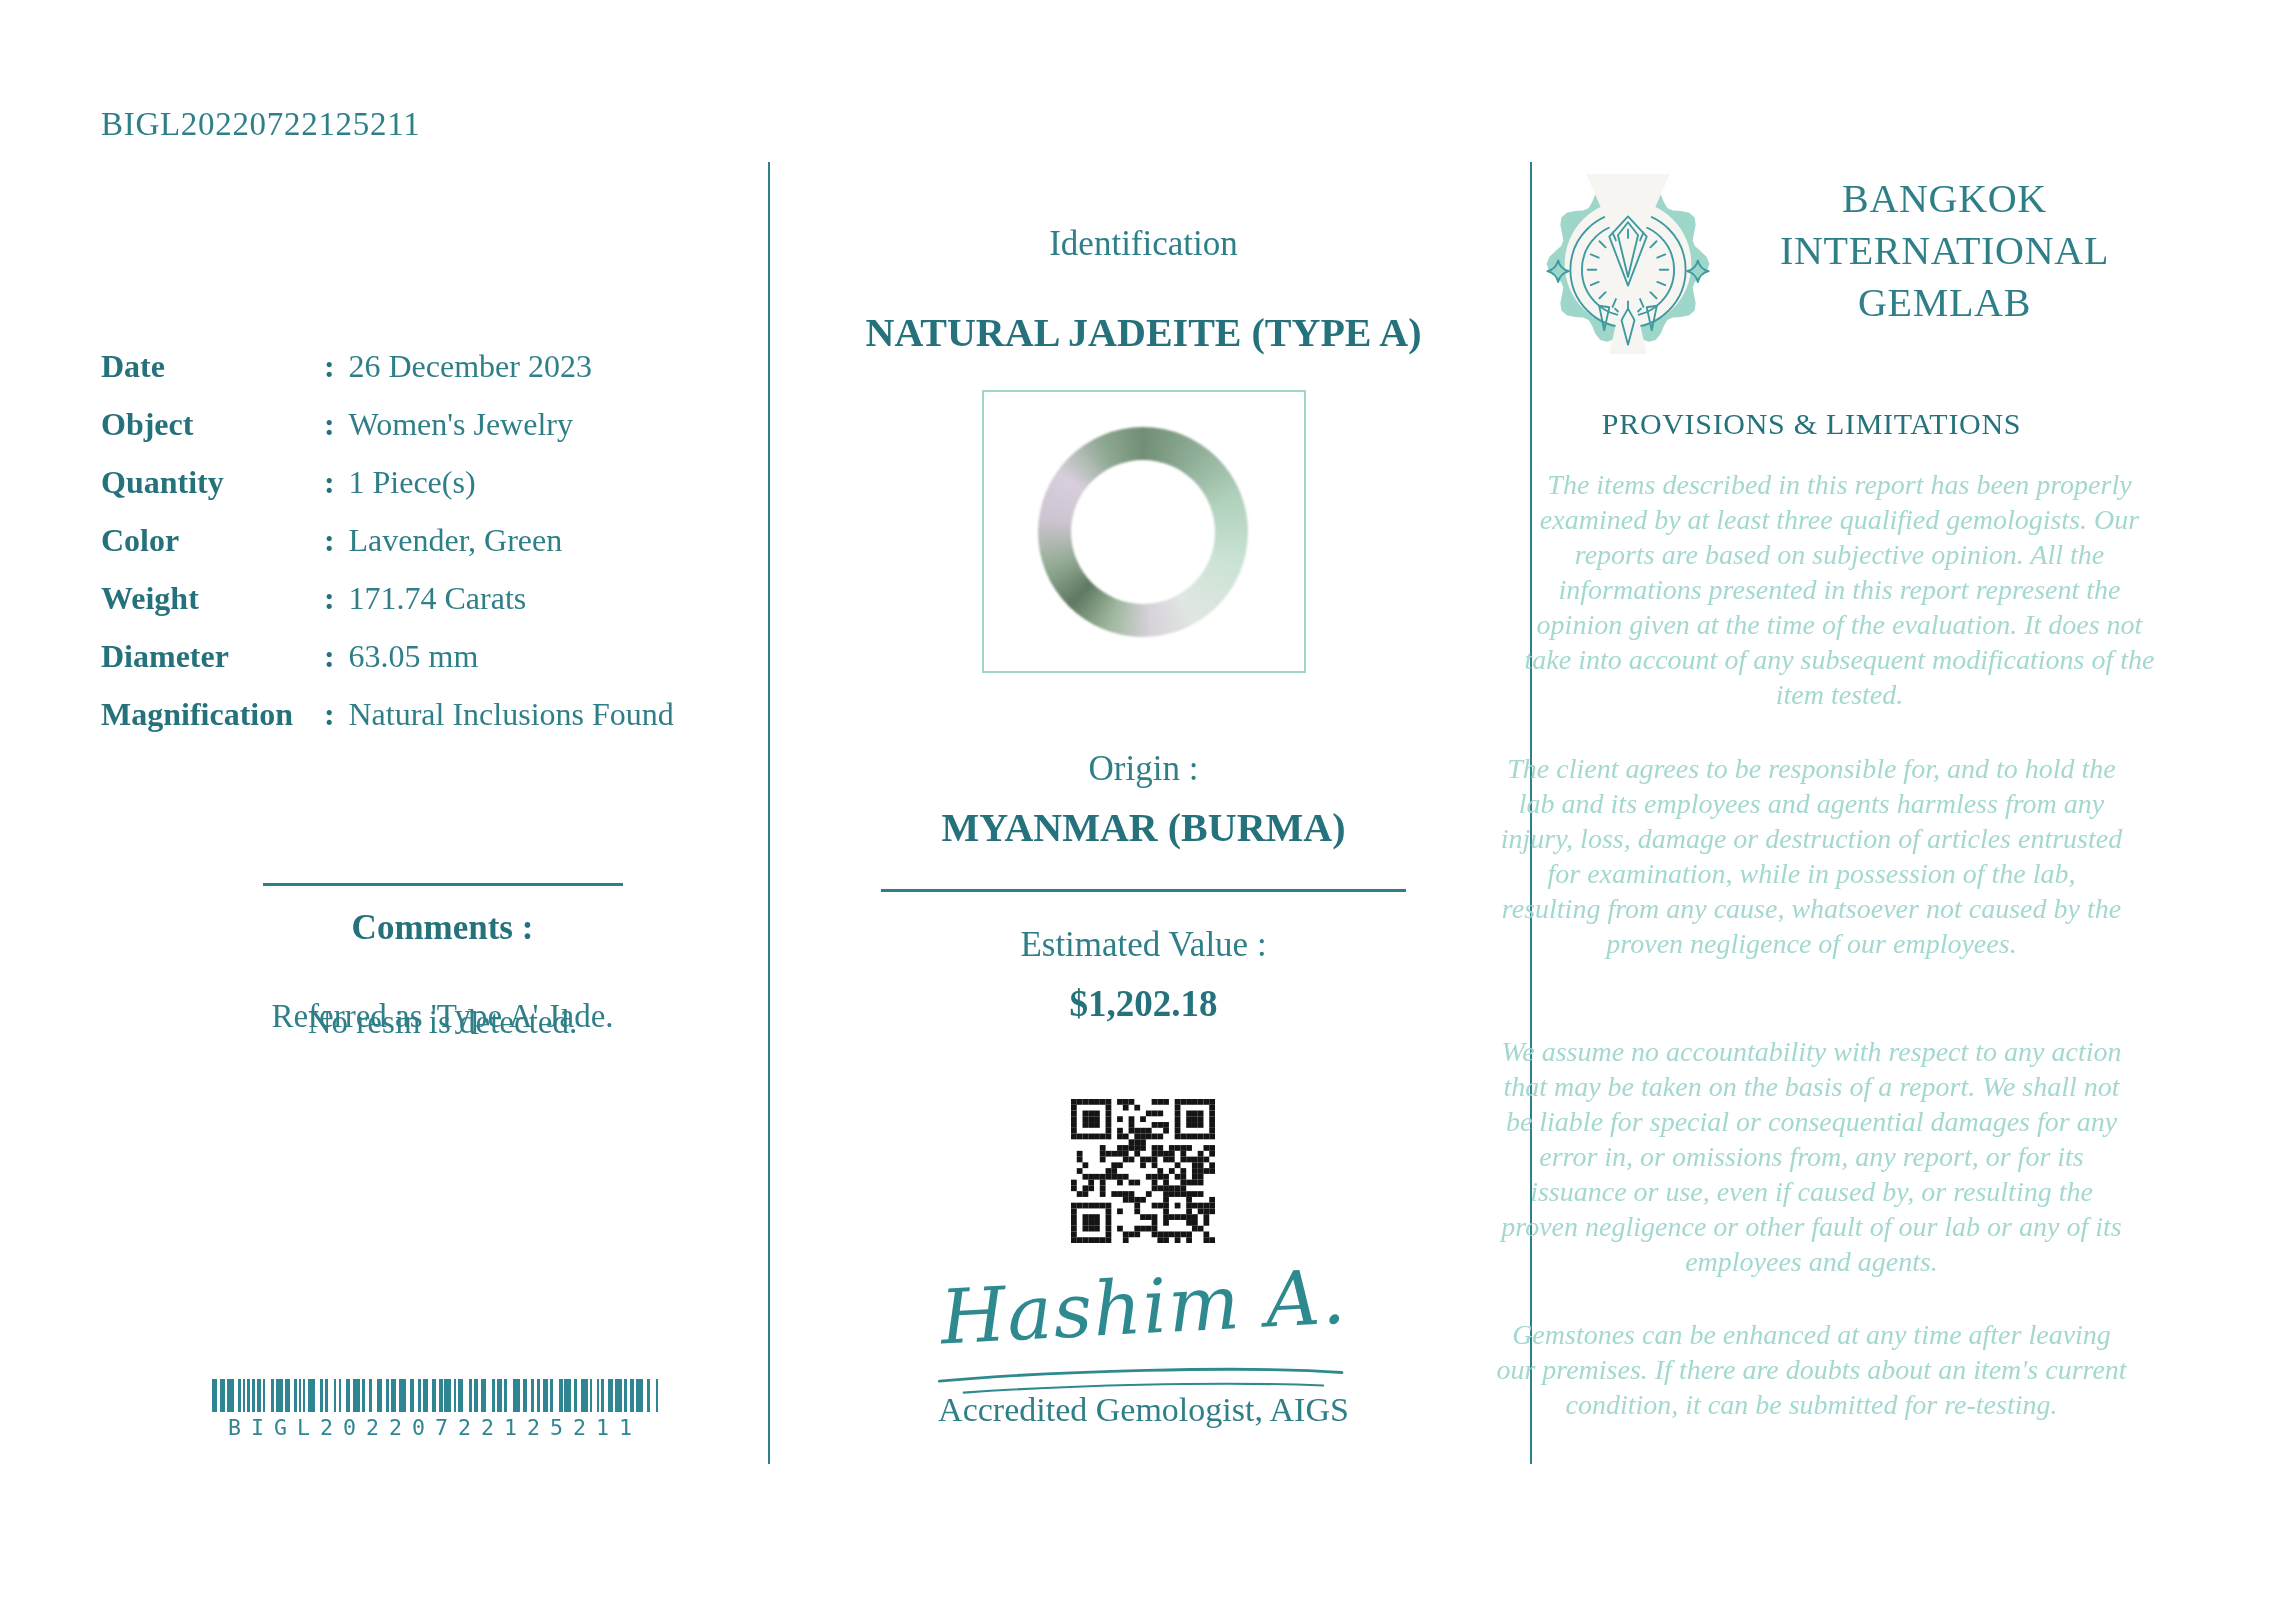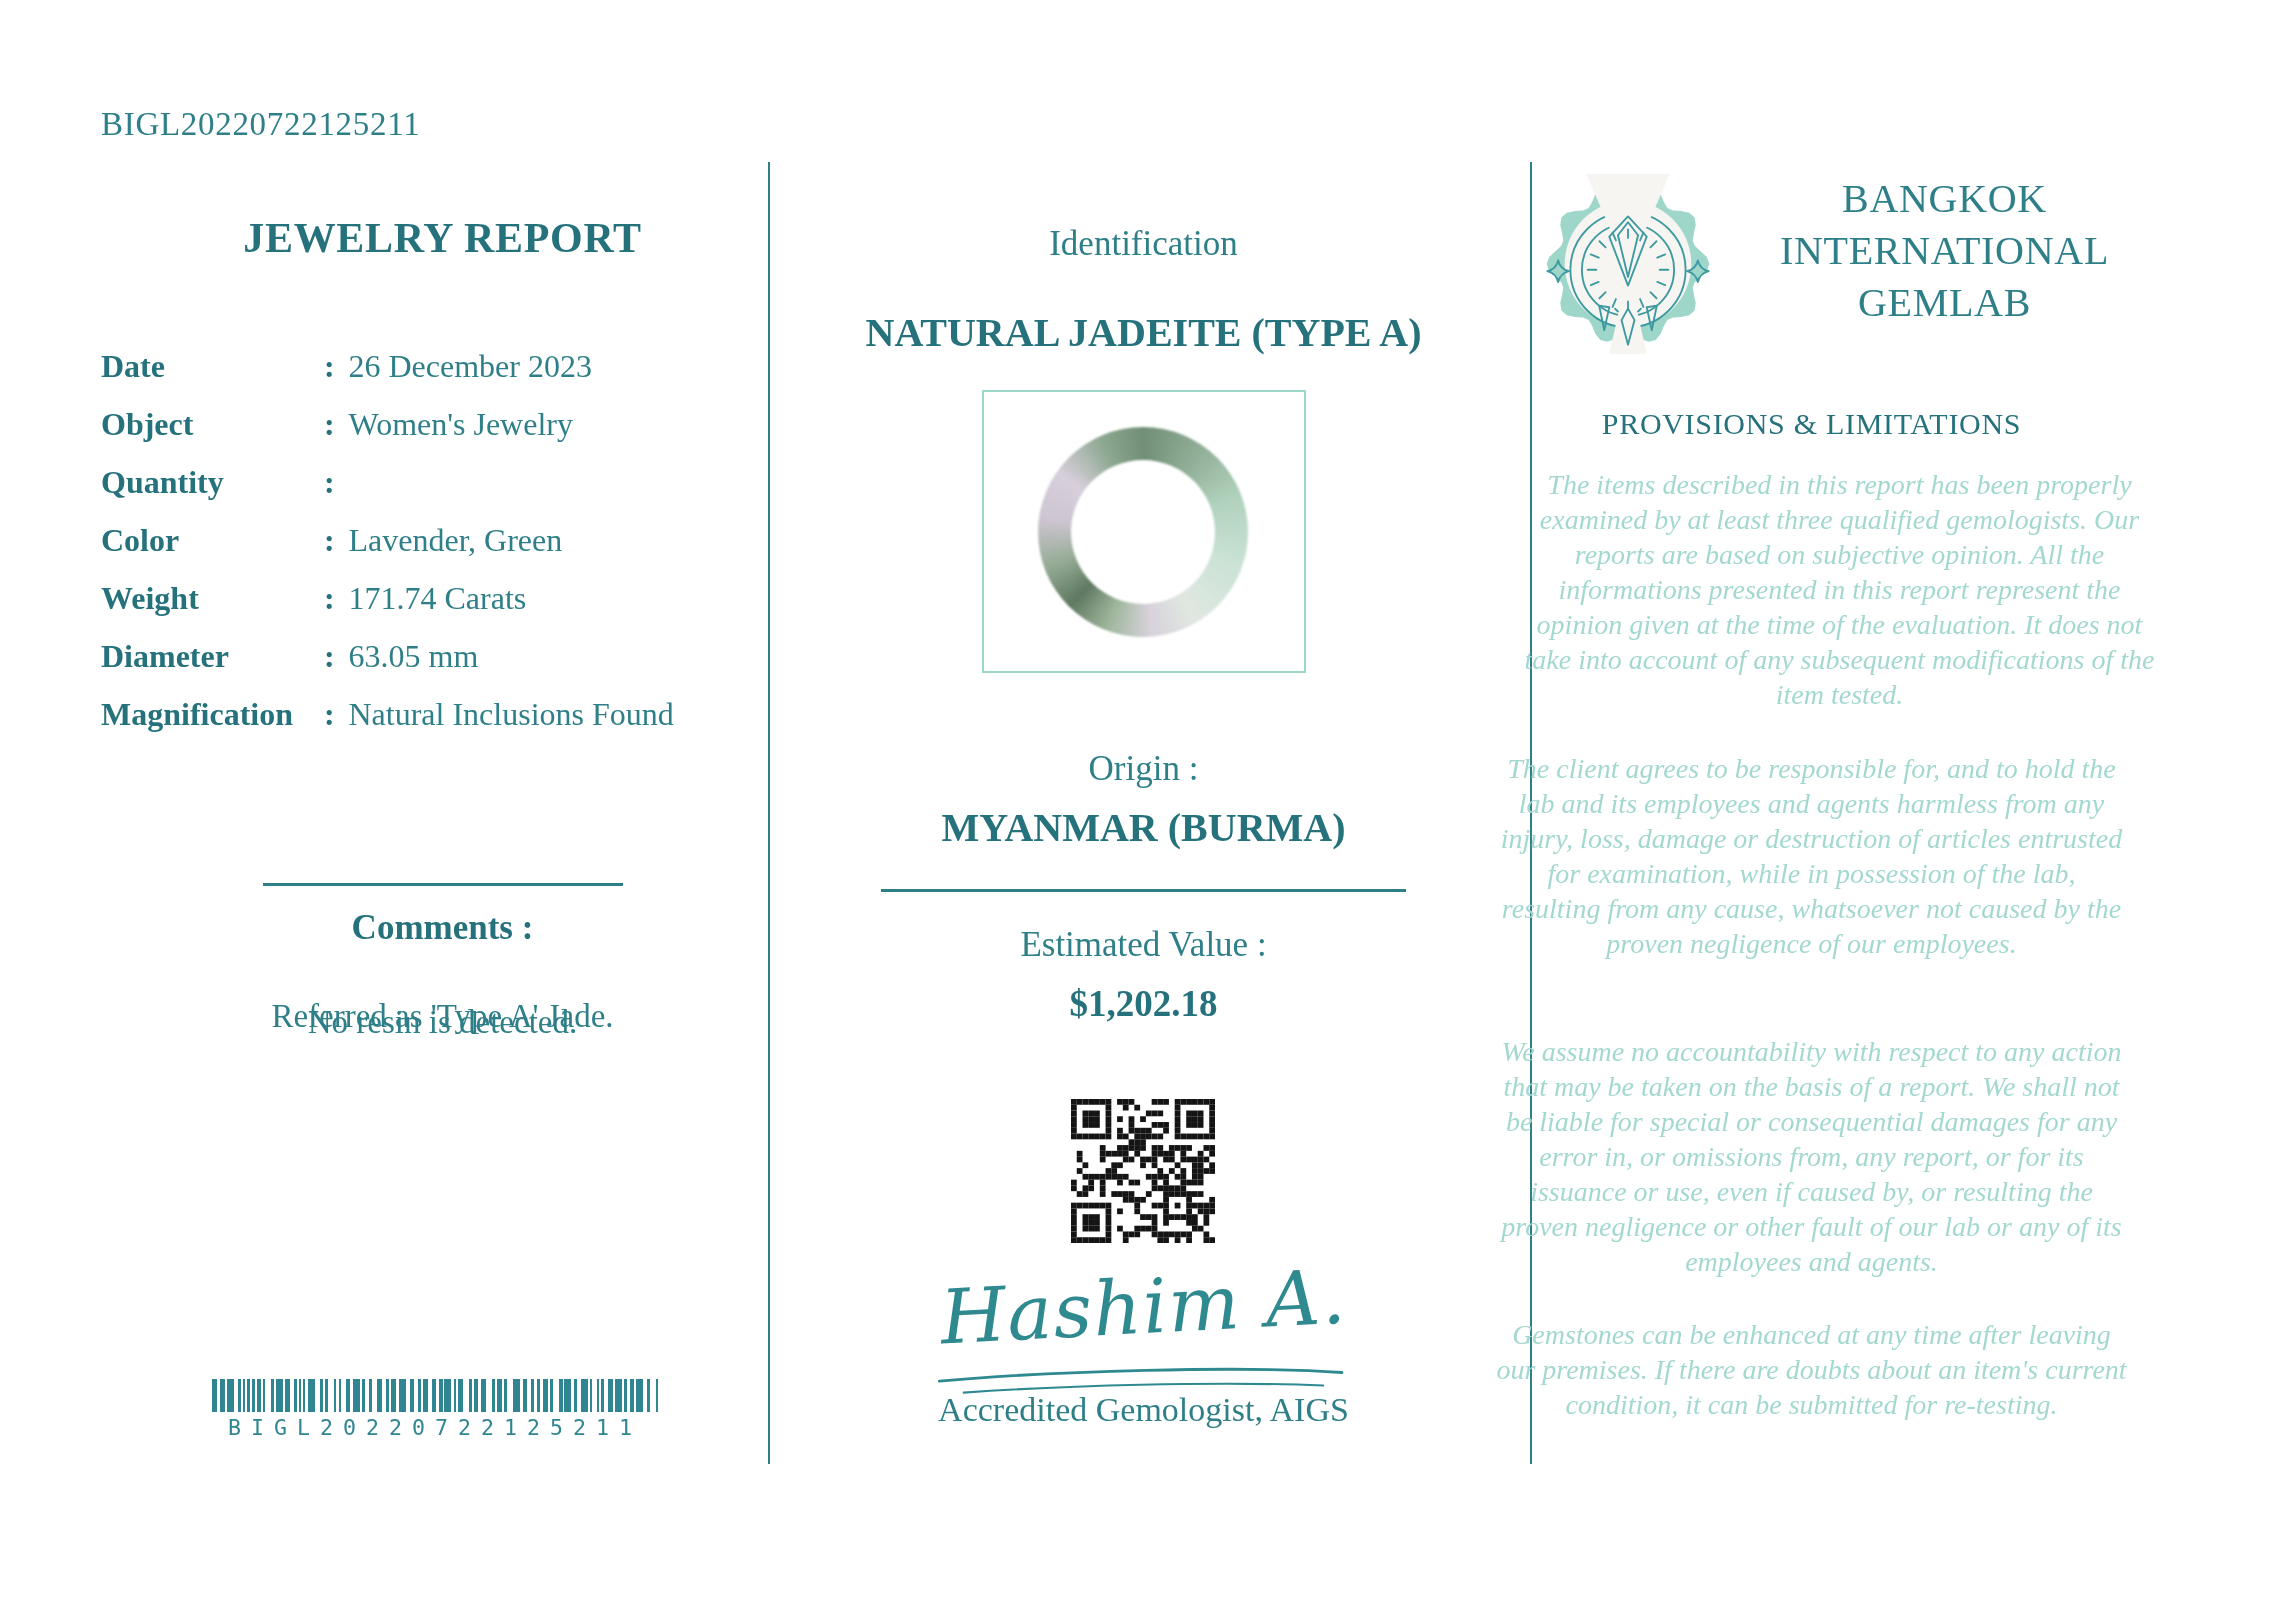--- a/index.html
+++ b/index.html
@@ -71,36 +71,36 @@
   svg .lineart{fill:none;stroke:#3d9aa0;stroke-width:2.6;stroke-linejoin:round;stroke-linecap:round;}
 </style>
 </head>
 <body>
 
 <div class="vline" style="left:768px"></div>
 <div class="vline" style="left:1530px"></div>
 
 <section class="col-left">
   <div class="report-number">BIGL20220722125211</div>
-  <h1 class="report-title center">JEWELRY REPORT</h1>
 
   <div class="details">
     <div class="d-row">
       <span class="d-lbl">Date</span>
       <span class="d-colon">:</span>
       <span class="d-val">26 December 2023</span>
     </div>
     <div class="d-row">
       <span class="d-lbl">Object</span>
       <span class="d-colon">:</span>
       <span class="d-val">Women's Jewelry</span>
     </div>
     <div class="d-row">
       <span class="d-lbl">Quantity</span>
       <span class="d-colon">:</span>
+      <span class="d-val">1 Piece(s)</span>
     </div>
     <div class="d-row">
       <span class="d-lbl">Color</span>
       <span class="d-colon">:</span>
       <span class="d-val">Lavender, Green</span>
     </div>
     <div class="d-row">
       <span class="d-lbl">Weight</span>
       <span class="d-colon">:</span>
       <span class="d-val">171.74 Carats</span>

